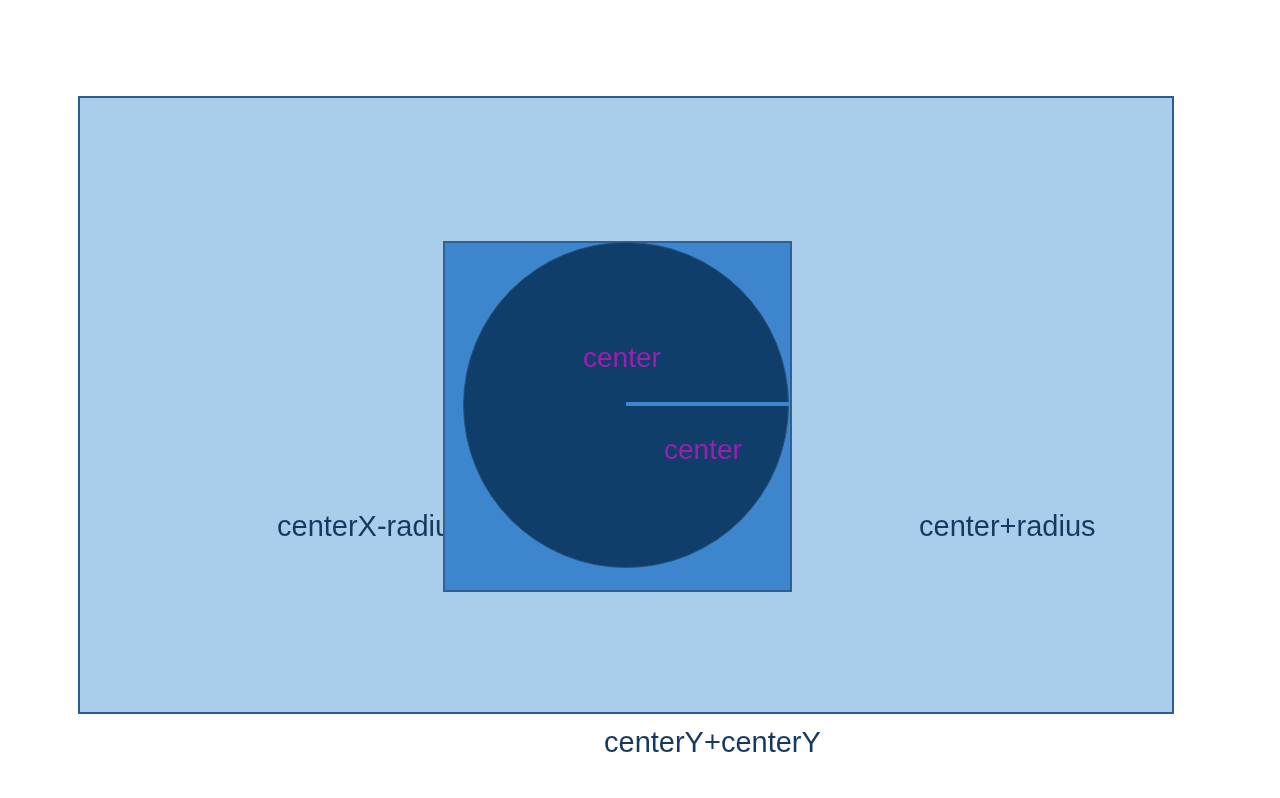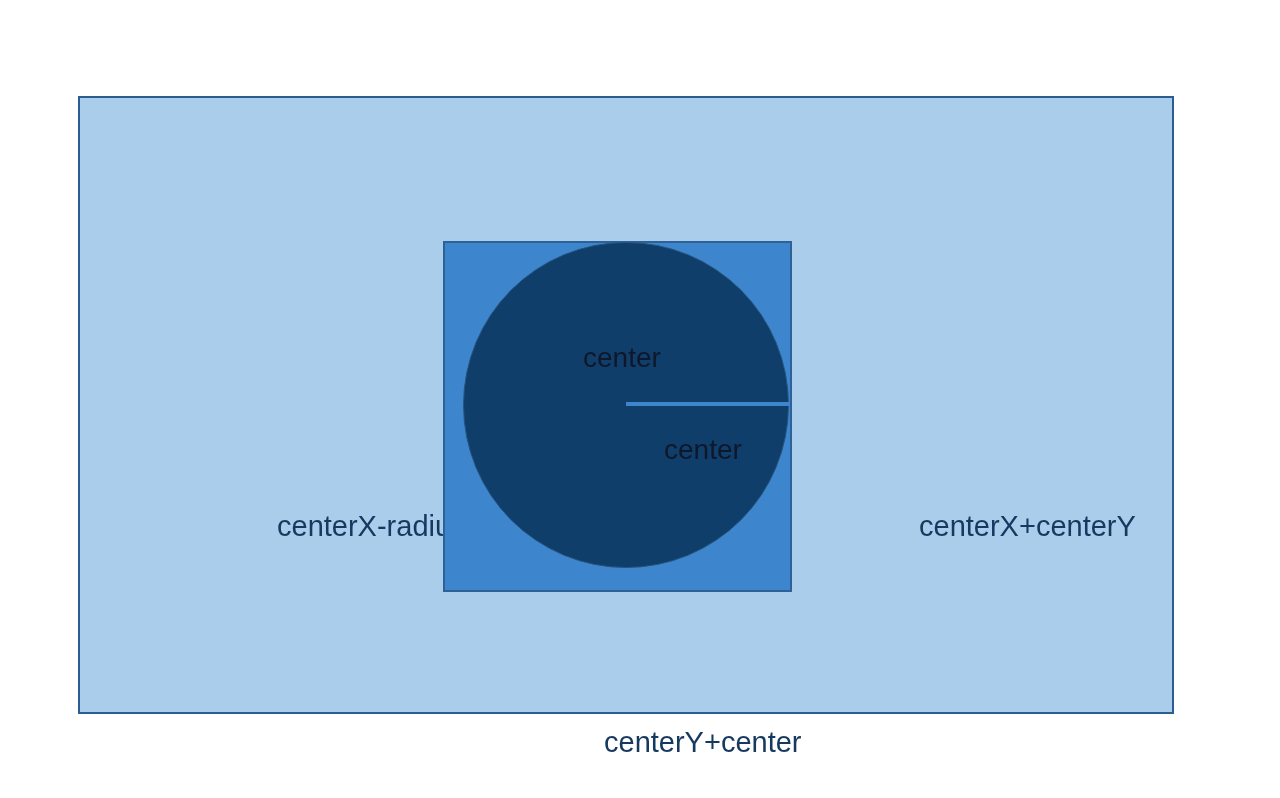--- a/index.html
+++ b/index.html
@@ -77,21 +77,21 @@
     white-space: nowrap;
     line-height: 1;
   }
 
   .label-outer {
     color: #15395f;
     font-size: 29px;
   }
 
   .label-inner {
-    color: #0f172a;
+    color: #a21caf;
     font-size: 28px;
   }
 
   .lbl-center-y-minus {
     left: 519px;
     top: 162px;
   }
   .lbl-center-y-plus {
     left: 524px;
     top: 630px;
@@ -117,23 +117,23 @@
 <body>
 
 <div id="canvas">
 
   <div class="outer-rect">
 
     <div class="label label-outer lbl-center-y-minus">centerY-radius</div>
 
     <div class="label label-outer lbl-center-x-minus">centerX-radius</div>
 
-    <div class="label label-outer lbl-center-x-plus">centerX+centerY</div>
+    <div class="label label-outer lbl-center-x-plus">center+radius</div>
 
-    <div class="label label-outer lbl-center-y-plus">centerY+center</div>
+    <div class="label label-outer lbl-center-y-plus">centerY+centerY</div>
 
   </div>
 
   <div class="bounding-square"></div>
 
   <div class="circle"></div>
 
   <div class="radius-line"></div>
 
   <div class="label label-inner lbl-center">center</div>

